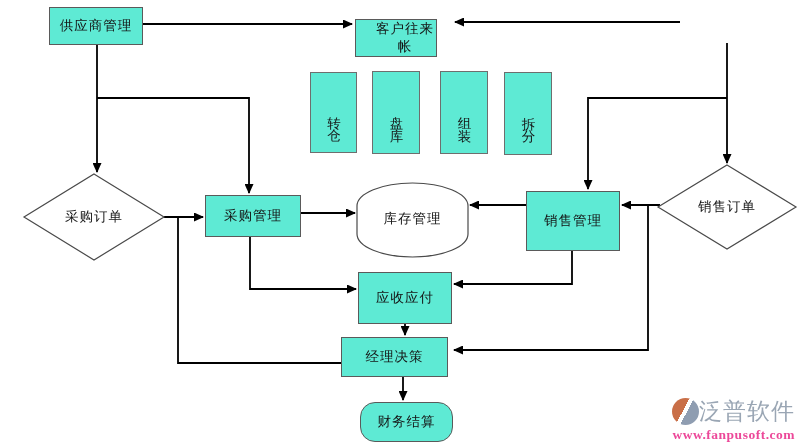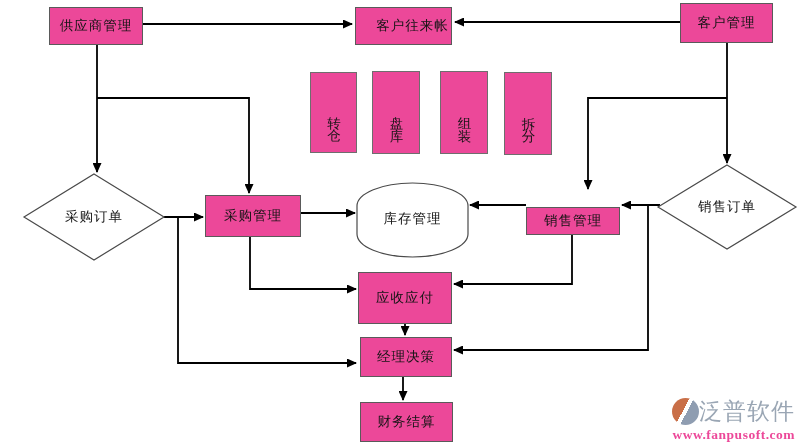--- a/index.html
+++ b/index.html
@@ -15,21 +15,21 @@
   #wires {
     position: absolute;
     left: 0; top: 0;
     width: 801px; height: 447px;
   }
   .node {
     position: absolute;
     display: flex;
     align-items: center;
     justify-content: center;
-    background: #ec4899;
+    background: #5eead4;
     border: 1px solid #5a5a5a;
     color: #141414;
     font-size: 13.5px;
     letter-spacing: 1px;
     text-align: center;
     z-index: 2;
   }
   .vnode {
     writing-mode: vertical-rl;
     letter-spacing: 12px;
@@ -111,41 +111,40 @@
     <polyline points="403,377 403,400" fill="none" stroke="#000" stroke-width="1.8" marker-end="url(#arrow)"></polyline>
 
     <polygon points="94,174 164,217 94,260 24,217" fill="#ffffff" stroke="#4a4a4a" stroke-width="1.2"></polygon>
     <polygon points="727,165 796,207 727,249 658,207" fill="#ffffff" stroke="#4a4a4a" stroke-width="1.2"></polygon>
 
     <path d="M357,206 a55.5,23 0 0 1 111,0 L468,234 a55.5,23 0 0 1 -111,0 Z" fill="#ffffff" stroke="#4a4a4a" stroke-width="1.2"></path>
   </svg>
 
   <div class="node" style="left:49px; top:7px; width:94px; height:38px;">供应商管理</div>
 
-  <div class="node" style="left:355px; top:7px; width:97px; height:38px;padding-left:18px;">客户往来帐</div>
+  <div class="node" style="left:355px; top:19px; width:82px; height:38px;padding-left:18px;">客户往来帐</div>
 
-  <div class="node" style="left:680px; top:3px; width:93px; height:40px;">客户管理</div>
 
   <div class="node vnode" style="left:310px; top:72px; width:47px; height:81px;">转仓</div>
 
   <div class="node vnode" style="left:372px; top:71px; width:48px; height:83px;">盘库</div>
 
   <div class="node vnode" style="left:440px; top:71px; width:48px; height:83px;">组装</div>
 
   <div class="node vnode" style="left:504px; top:72px; width:48px; height:83px;">拆分</div>
 
   <div class="node" style="left:205px; top:195px; width:96px; height:42px;">采购管理</div>
 
-  <div class="node" style="left:526px; top:191px; width:94px; height:28px;margin-top:16px;">销售管理</div>
+  <div class="node" style="left:526px; top:191px; width:94px; height:60px;">销售管理</div>
 
   <div class="node" style="left:358px; top:272px; width:94px; height:52px;">应收应付</div>
 
-  <div class="node" style="left:360px; top:337px; width:92px; height:40px;text-align:right;">经理决策</div>
+  <div class="node" style="left:341px; top:337px; width:107px; height:40px;text-align:right;">经理决策</div>
 
-  <div class="node" style="left:360px; top:402px; width:93px; height:40px;">财务结算</div>
+  <div class="node" style="left:360px; top:402px; width:93px; height:40px;border-radius:15px;">财务结算</div>
 
   <div class="shape-label" style="left:39px; top:205px; width:110px; height:24px;">采购订单</div>
 
   <div class="shape-label" style="left:357px; top:207px; width:111px; height:24px;">库存管理</div>
 
   <div class="shape-label" style="left:672px; top:195px; width:110px; height:24px;">销售订单</div>
 
   <div class="watermark">
     <div class="wm-row">
       <div class="wm-logo"></div>

